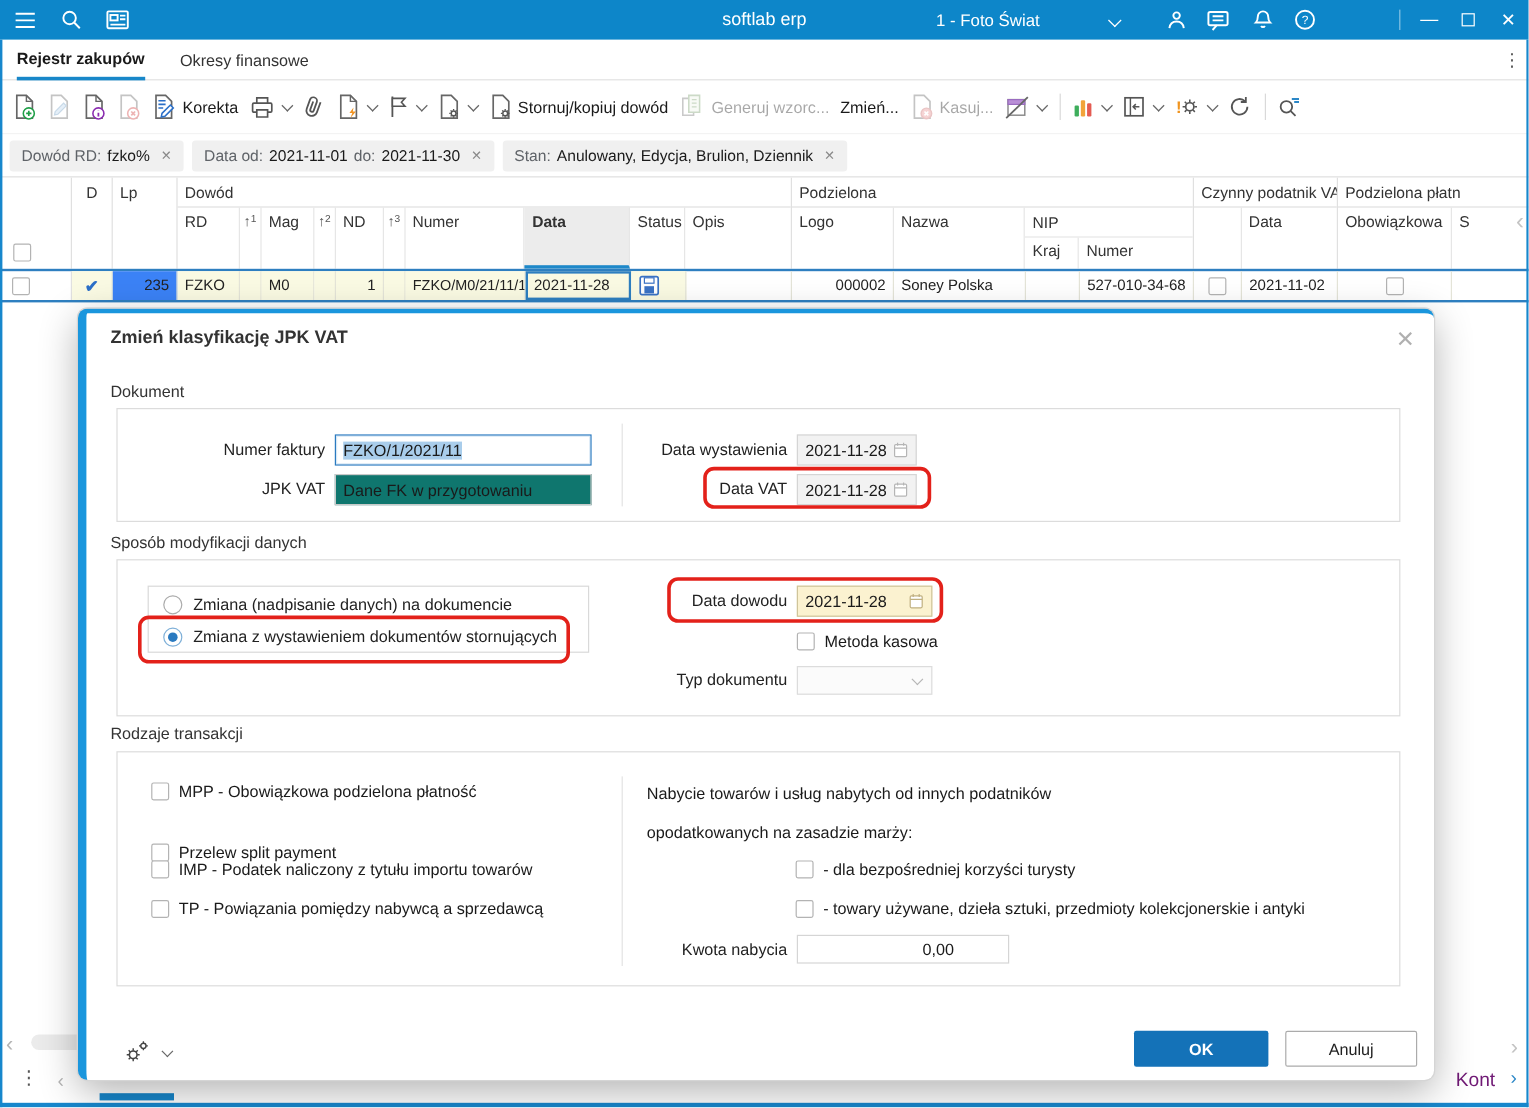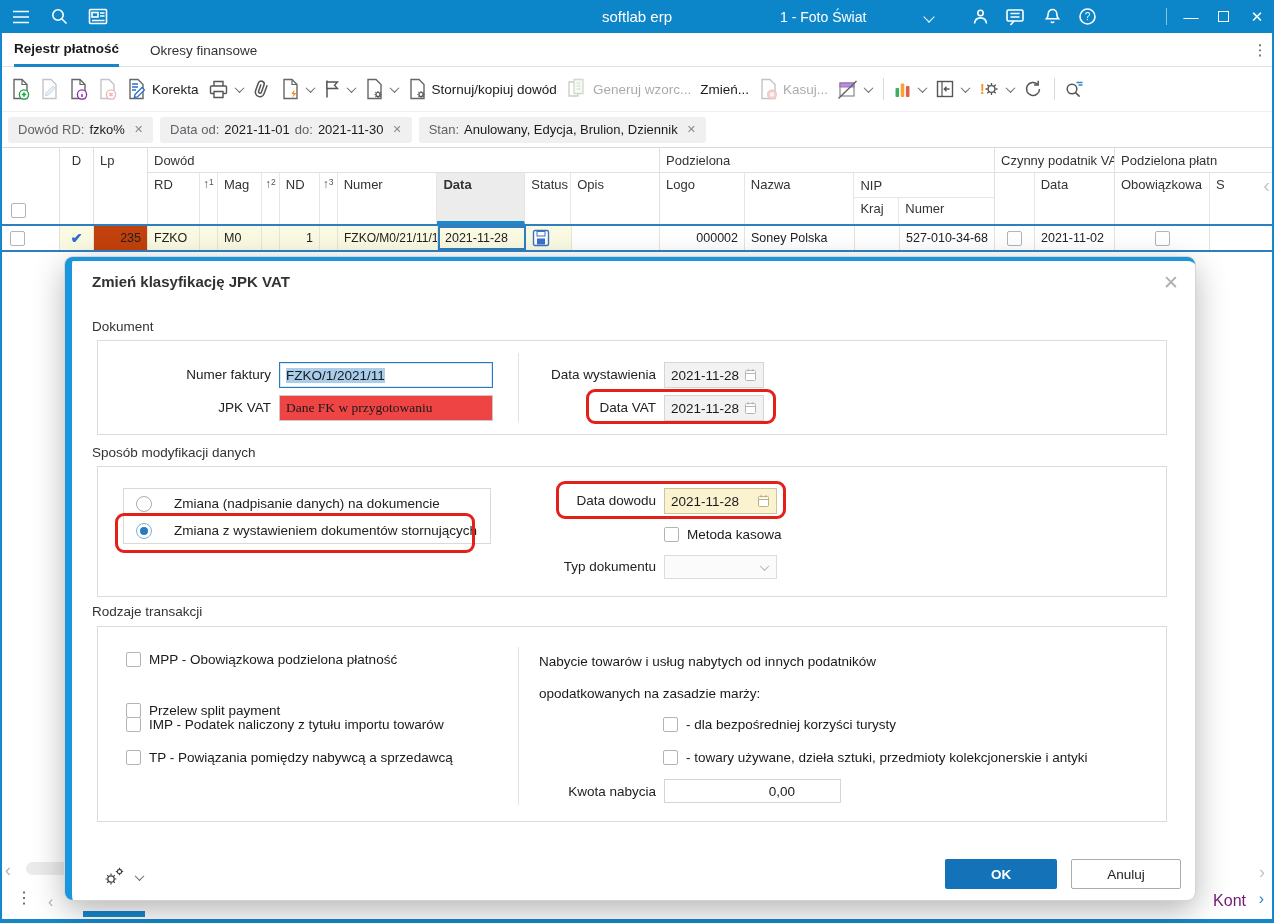--- a/index.html
+++ b/index.html
@@ -55,21 +55,21 @@
   .sortbox sub { font-size:8.5px; }
   .g-data { background:#ececec; font-weight:bold; border-bottom:3px solid #1e88c9; }
   .hd-check { position:absolute; left:11px; bottom:6px; }
   .cb { width:15px; height:15px; border:1px solid #b3b3b3; border-radius:2px; background:#fff; display:inline-block; }
   .grid-scroll-hint { position:absolute; right:4px; top:174px; font-size:20px; color:#c4c4c4; z-index:2; }
 
   .grid-row { position:absolute; left:0; top:224px; width:1274px; height:28px; display:flex; border-top:2px solid #2e7fc0; border-bottom:2px solid #2e7fc0; background:#fff; font-size:12.5px; }
   .rc { display:flex; align-items:center; padding:0 6px; border-right:1px solid #e4e4d8; white-space:nowrap; overflow:hidden; }
   .rc.yel { background:#fafae3; }
   .rc.num { justify-content:flex-end; }
-  .rc-lp { background:#c2410c; justify-content:flex-end; }
+  .rc-lp { background:#3b82f6; justify-content:flex-end; }
   .rc-data { border:2px solid #2e7fc0; background:#fafae3; justify-content:flex-start; padding:0 5px; }
   .rowcheck { margin-left:4px; }
   .rowtick { color:#2b6fc8; font-size:14px; font-weight:bold; margin:0 auto; }
 
   
   .w-sel{width:60px}.w-d{width:34px}.w-lp{width:54px}
   .w-rd{width:52px}.w-s{width:18px}.w-mag{width:44px}.w-nd{width:40px}
   .w-numer{width:100px}.w-data{width:88px}.w-status{width:46px}.w-opis{width:88px}
   .w-dowod{width:512px}
   .w-logo{width:85px}.w-nazwa{width:110px}.w-kraj{width:45px}.w-nipn{width:95px}
@@ -94,28 +94,28 @@
            box-shadow:0 0 0 1px #d5d5d5, 0 10px 32px rgba(0,0,0,.3); z-index:10; }
   .m-inner { position:relative; width:100%; height:100%;padding-left:28px; }
   .m-title { position:absolute; left:20px; top:12px; font-size:15px; font-weight:bold; color:#333; }
   .m-close { position:absolute; right:16px; top:10px; font-size:19px; color:#b0b0b0; cursor:pointer; }
   .m-section { position:absolute; left:20px; font-size:13.5px; color:#333; }
   .m-box { position:absolute; left:25px; width:1070px; border:1px solid #dcdcdc; background:#fff; }
   .m-vdiv { position:absolute; left:420px; top:12px; bottom:12px; width:1px; background:#e3e3e3; }
   .flabel { position:absolute; width:173px; text-align:right; font-size:13.5px; color:#222; line-height:26px; }
   .flabel.r { left:430px; width:128px; }
   .field { position:absolute; height:26px; border:1px solid #d5d5d5; background:#fff; display:flex; align-items:center; padding:0 6px; font-size:13.5px; color:#1a1a1a; }
-  .field.ro { background:#ef4444; border-color:#c9c9c9;font-family:Liberation Serif, serif; }
+  .field.ro { background:#0f766e; border-color:#c9c9c9; }
   .field.datef { background:#f2f2f2; border-color:#d5d5d5; width:100px; }
   .field .cal { margin-left:auto; }
   .ring { position:absolute; border:3px solid #e3211a; border-radius:9px; pointer-events:none; z-index:3; }
   .radio { width:16px; height:16px; border-radius:50%; border:1px solid #ababab; background:#fff; display:inline-block; position:relative; flex:none; }
   .radio.sel { border-color:#7fb0d8; }
   .radio.sel::after { content:""; position:absolute; left:3px; top:3px; width:8px; height:8px; border-radius:50%; background:#2a7ac0; }
-  .rrow { display:flex; align-items:center; gap:22px; font-size:13.5px; padding-left:12px; height:27px; }
+  .rrow { display:flex; align-items:center; gap:9px; font-size:13.5px; padding-left:12px; height:27px; }
   .cbl { position:absolute; display:flex; align-items:center; gap:8px; font-size:13.5px; color:#1a1a1a; }
   .mtext { position:absolute; font-size:13.5px; color:#1a1a1a; white-space:nowrap; }
   .m-footer-gear { position:absolute; left:30px; top:605px; display:flex; align-items:center; gap:8px; cursor:pointer; }
   .btn { position:absolute; top:598px; height:30px; display:flex; align-items:center; justify-content:center; font-size:13.5px; border-radius:2px; cursor:pointer; }
   .btn-ok { left:873px; width:112px; background:#1472b8; color:#fff; font-weight:bold; }
   .btn-cancel { left:999px; width:110px; background:#fff; color:#222; border:1px solid #ababab; }
   .selhl { background:#a9cdeb; }
   .ddown { position:absolute; height:24px; border:1px solid #dcdcdc; background:#fbfbfb; display:flex; align-items:center; }
   .ddown .vchev { margin-left:auto; margin-right:8px; border-color:#b5b5b5; }
 </style>
@@ -173,21 +173,21 @@
       </span>
     <span class="tb-sep"></span>
     <span class="winbtn" style="left:1176px">—</span>
     <span class="winbtn" style="left:1208px">
         <span style="width:11px;height:11px;border:1.5px solid #fff;display:inline-block"></span>
       </span>
     <span class="winbtn" style="left:1242px">✕</span>
   </header>
 
   <nav class="tabbar">
-    <span class="tab active" style="left:14px">Rejestr płatność</span>
+    <span class="tab active" style="left:14px">Rejestr zakupów</span>
     <span class="tab" style="left:150px">Okresy finansowe</span>
     <span class="tab-kebab">⋮</span>
   </nav>
 
   <div class="toolbar">
     <span class="tbtn">
       <svg width="20" height="22" viewBox="0 0 20 22">
           <path d="M4 1.5h8l5 5V20.5H4z" fill="#fff" stroke="#666" stroke-width="1.4"></path>
           <path d="M12 1.5v5h5" fill="none" stroke="#666" stroke-width="1.2"></path>
           <circle cx="14" cy="16.5" r="4.6" fill="#fff" stroke="#1e9e46" stroke-width="1.3"></circle>

